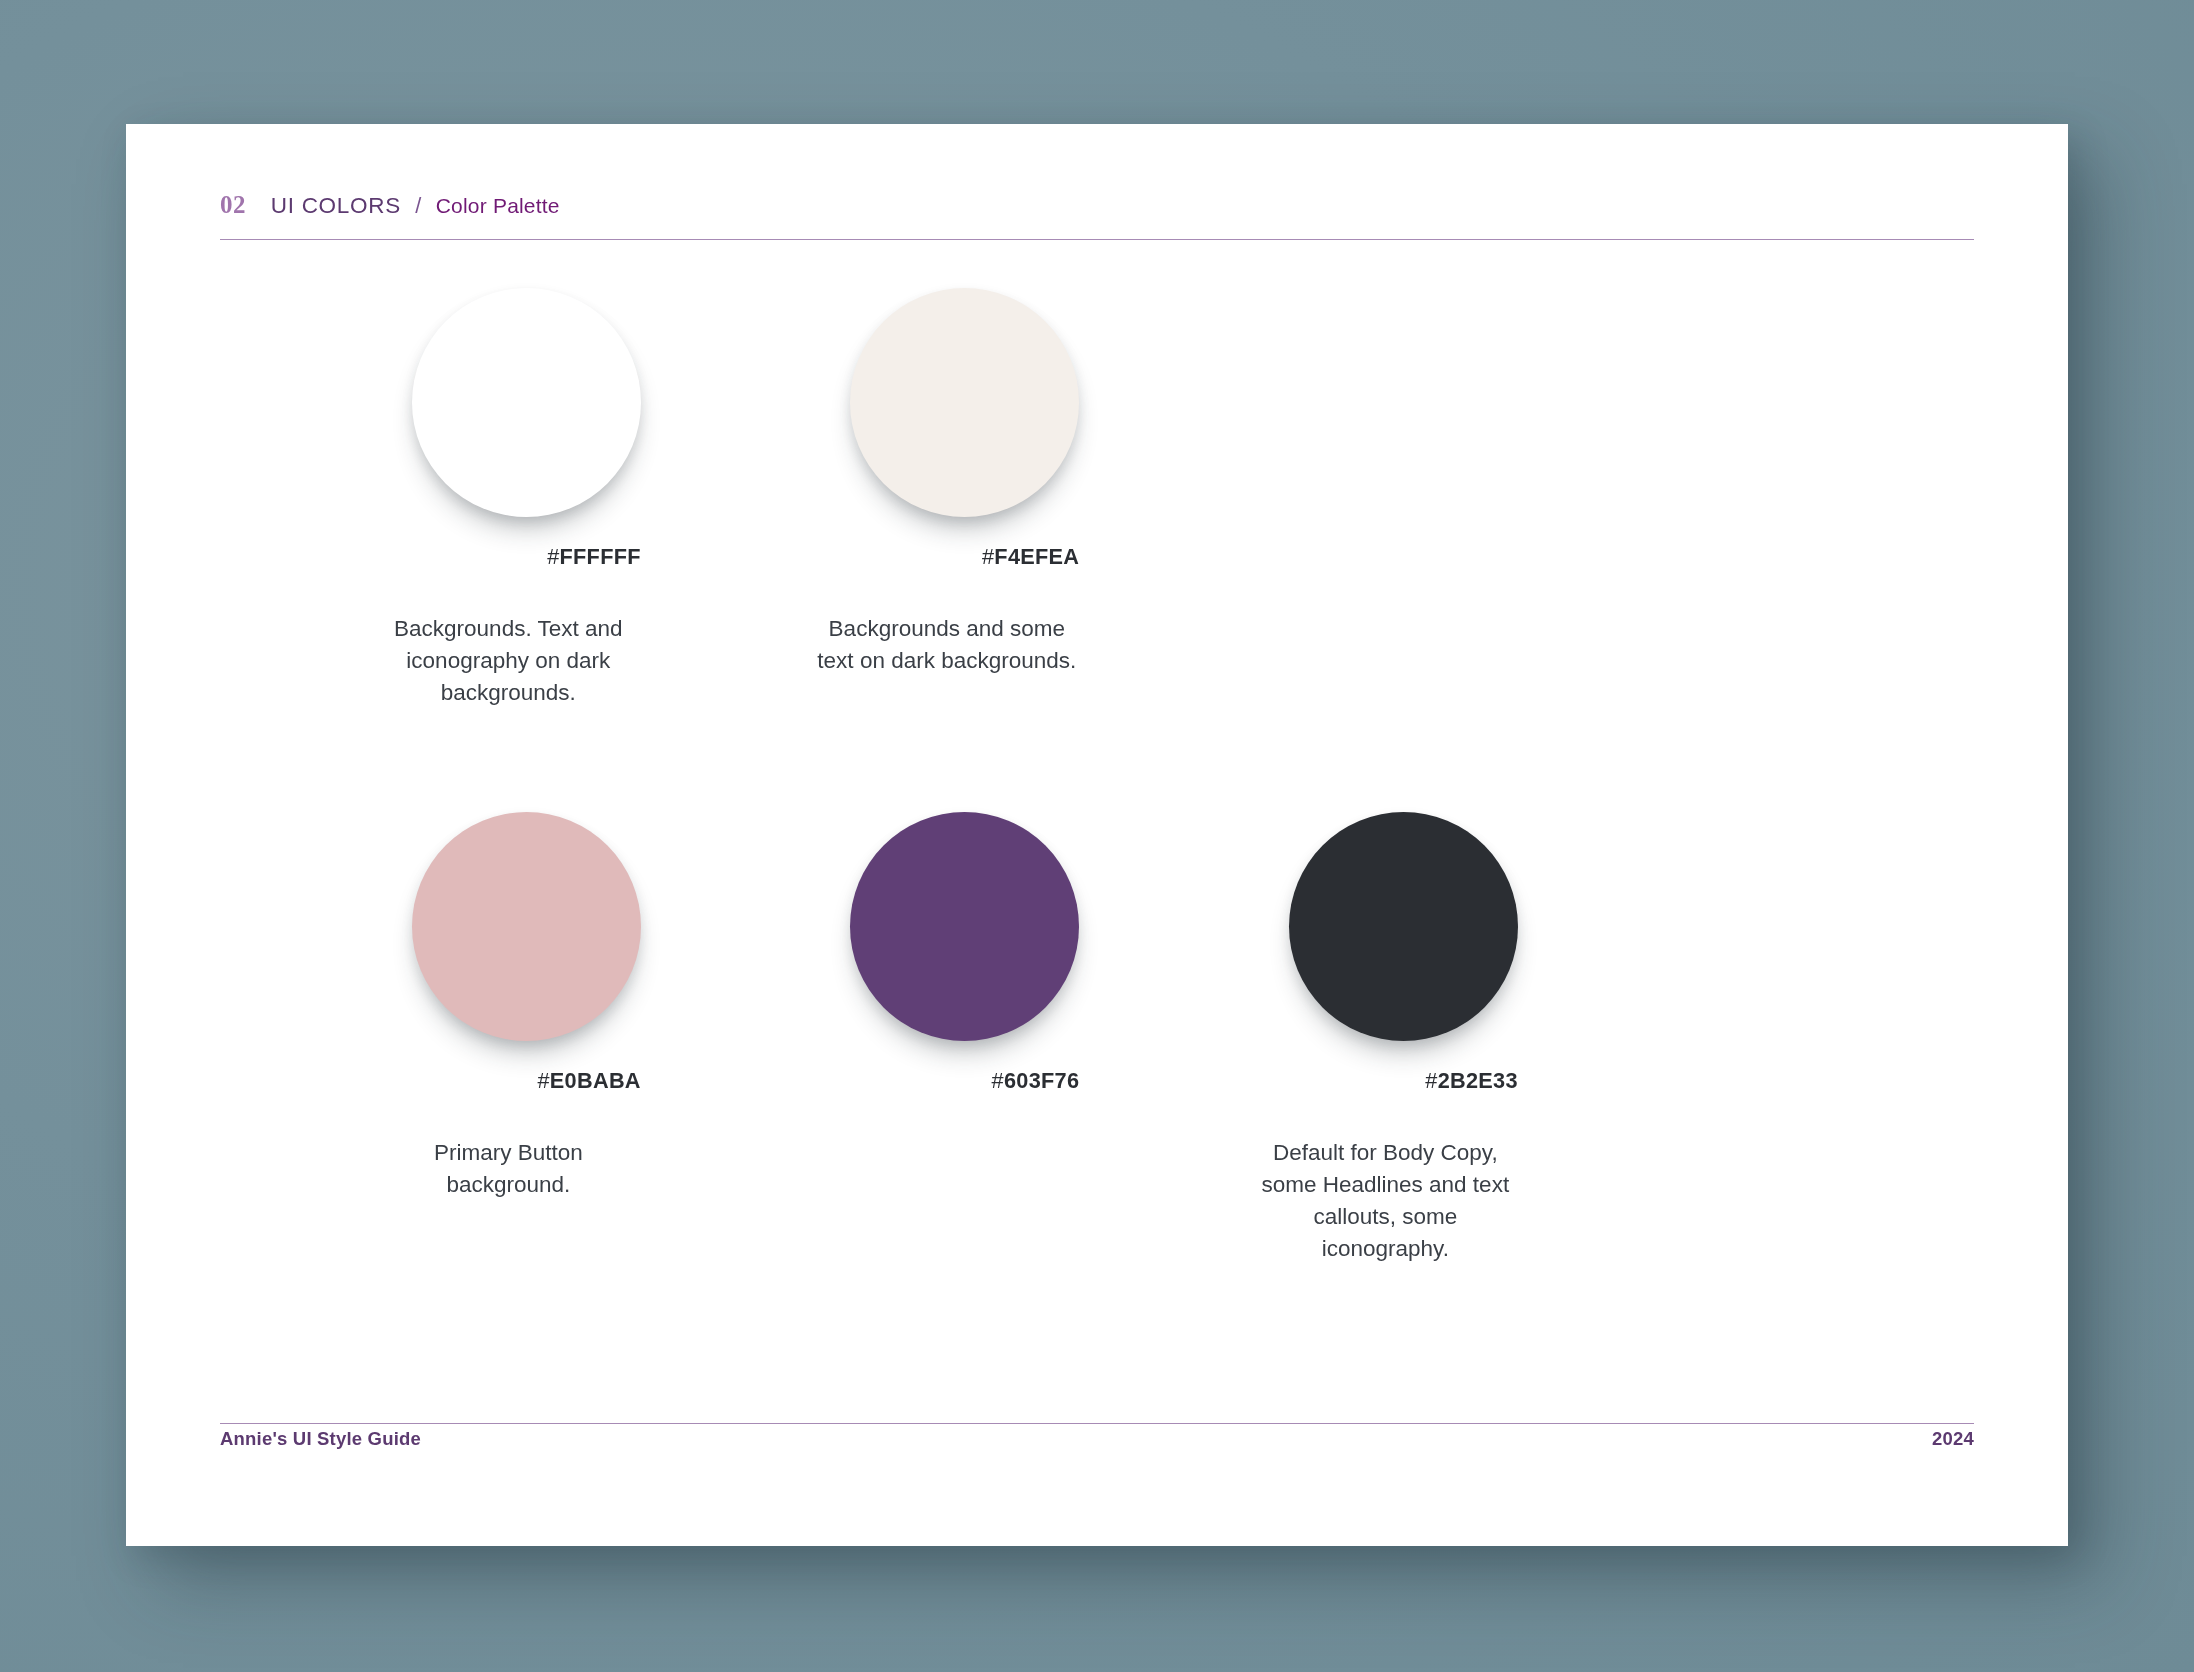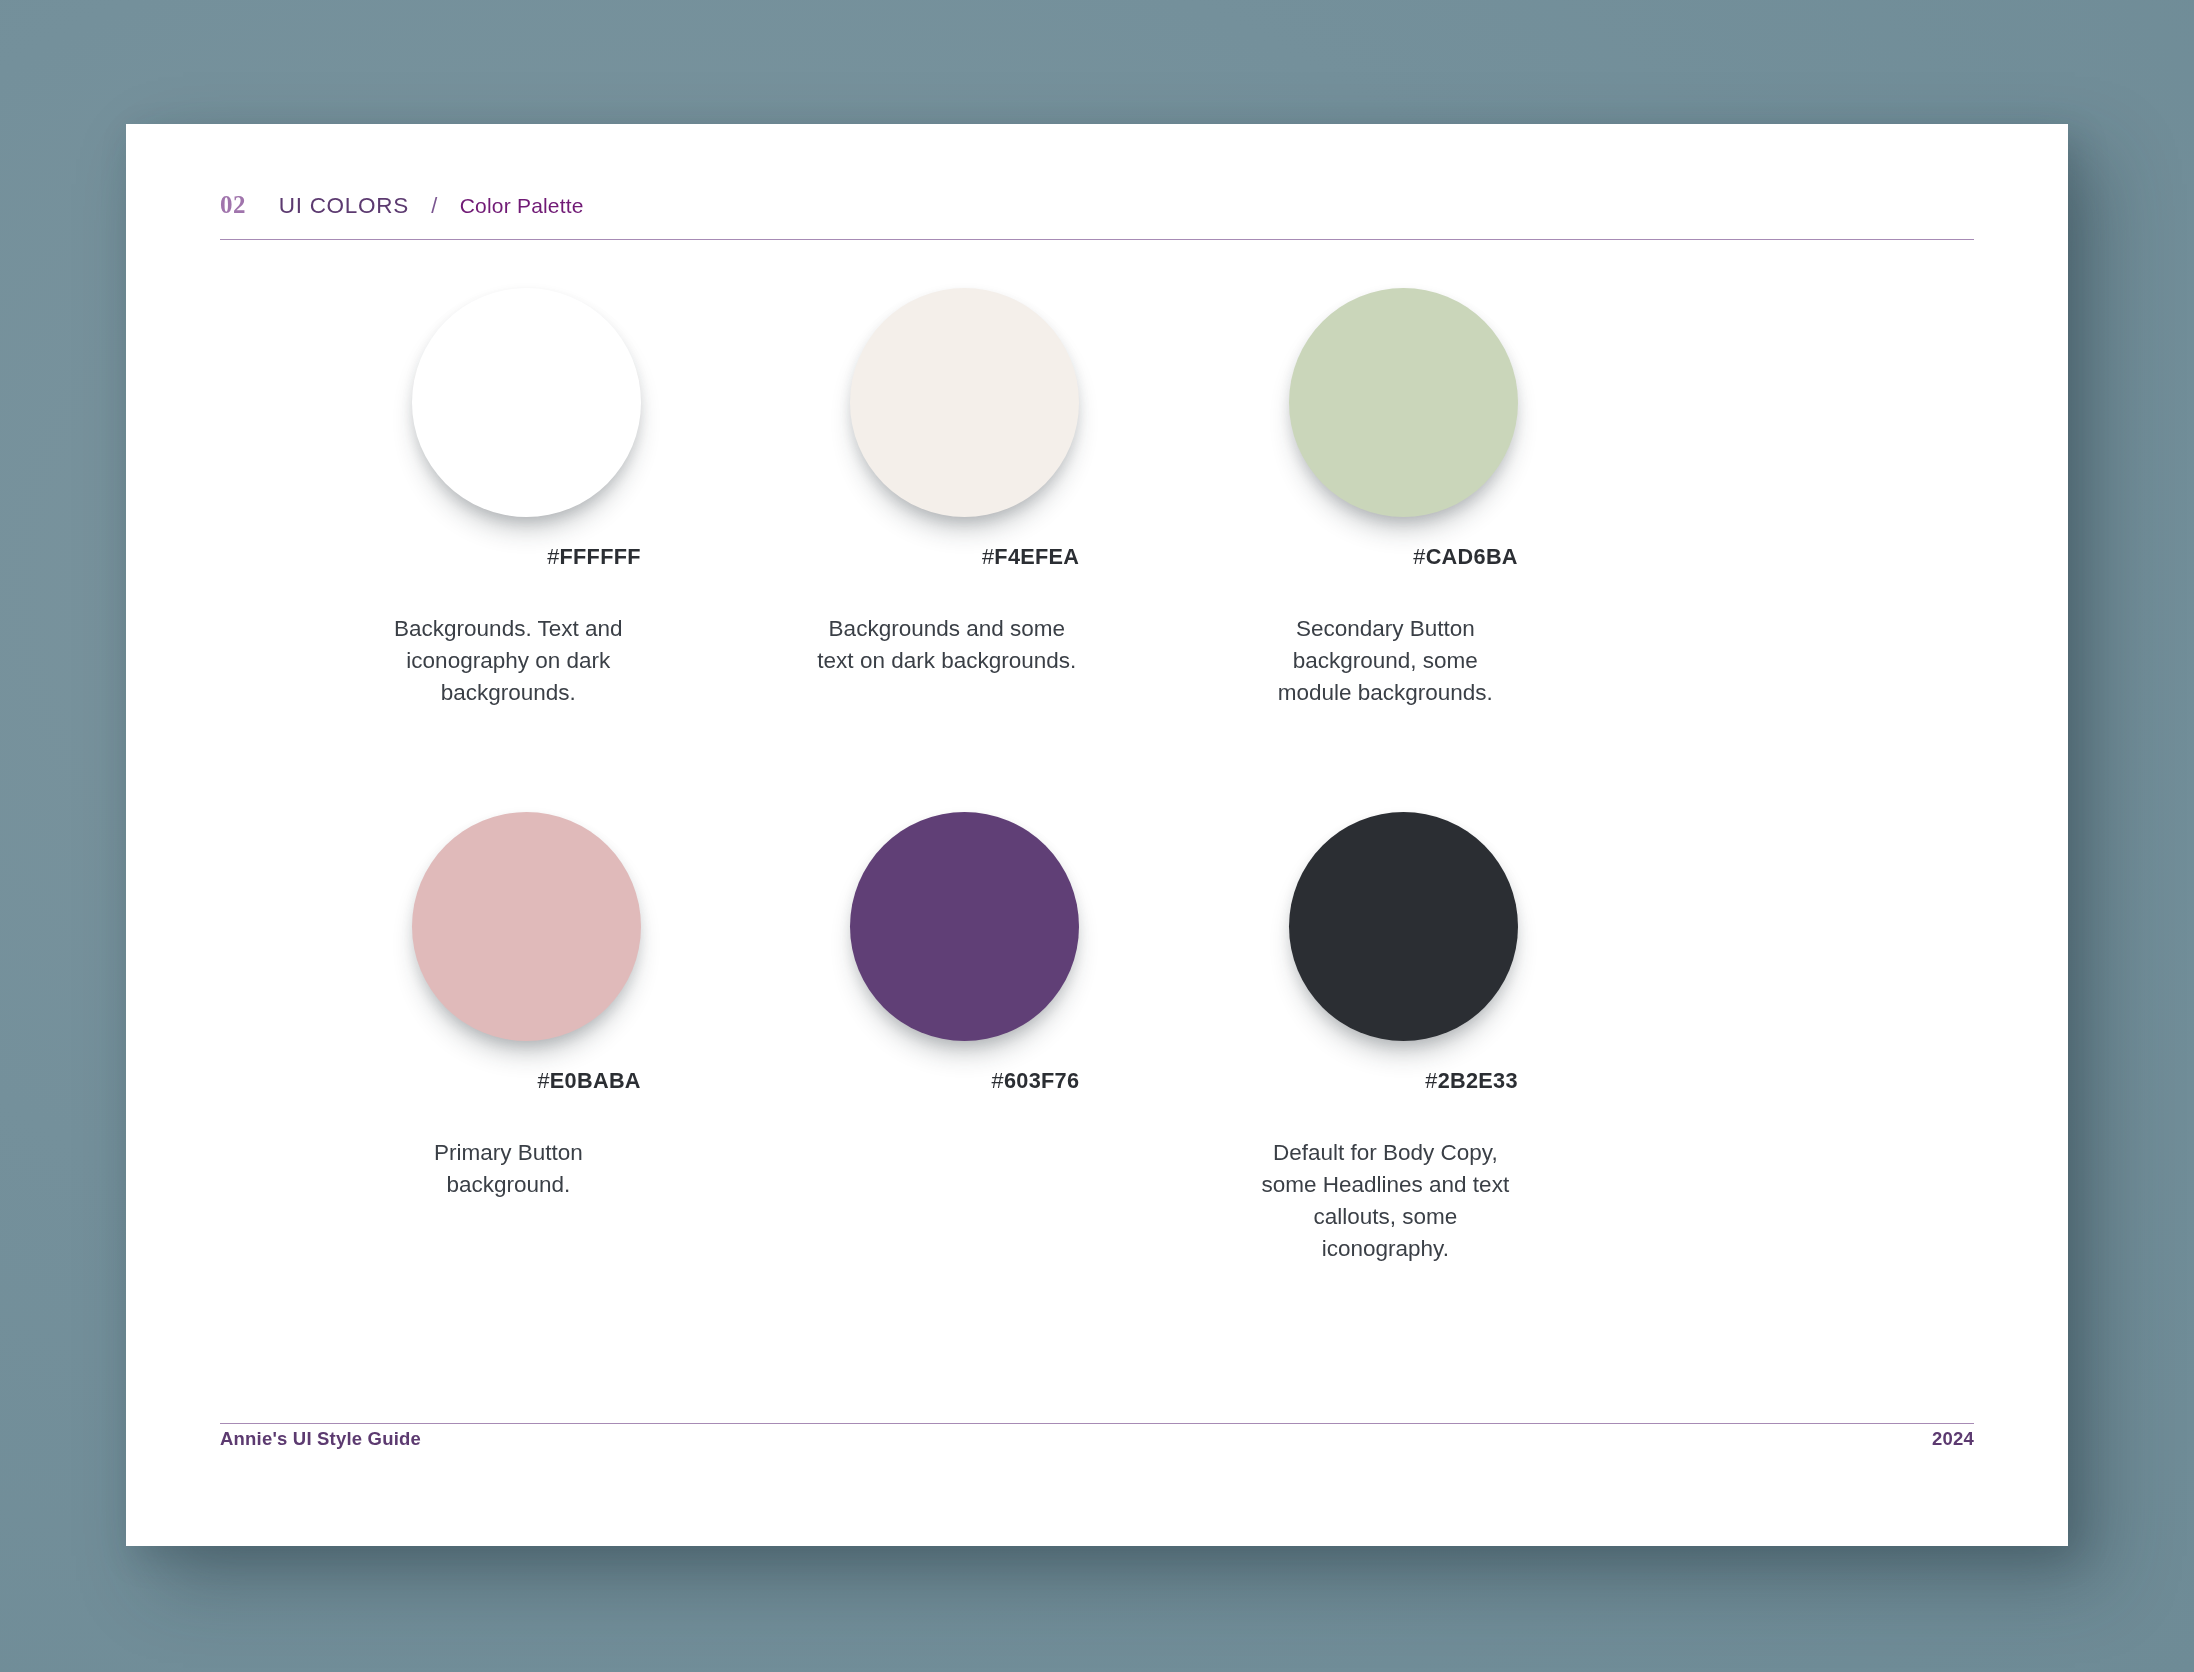--- a/index.html
+++ b/index.html
@@ -37,21 +37,21 @@
   }
 
   
   .header-row {
     position: absolute;
     top: 67px;
     left: 0;
     right: 0;
     display: flex;
     align-items: baseline;
-    gap: 12px;
+    gap: 4px;
     white-space: nowrap;
   }
   .hdr-num {
     font-family: "Liberation Serif", serif;
     font-size: 25px;
     font-weight: 700;
     color: #a074ac;
     letter-spacing: 0.4px;
   }
   .hdr-section {
@@ -186,27 +186,20 @@
       </div>
 
       <div class="swatch">
         <div class="circle-wrap">
           <div class="circle" style="background:#F4EFEA"></div>
         </div>
         <div class="hexcode"><span class="hash">#</span><span>F4EFEA</span></div>
         <div class="desc">Backgrounds and some text on dark backgrounds.</div>
       </div>
 
-      <div class="swatch">
-        <div class="circle-wrap">
-          <div class="circle" style="background:#CAD6BA"></div>
-        </div>
-        <div class="hexcode"><span class="hash">#</span><span>CAD6BA</span></div>
-        <div class="desc">Secondary Button background, some module backgrounds.</div>
-      </div>
 
     </div>
 
     <div class="grid grid-row-2" style="top: 626px;">
       <div class="swatch">
         <div class="circle-wrap">
           <div class="circle" style="background:#E0BABA"></div>
         </div>
         <div class="hexcode"><span class="hash">#</span><span>E0BABA</span></div>
         <div class="desc">Primary Button background.</div>

